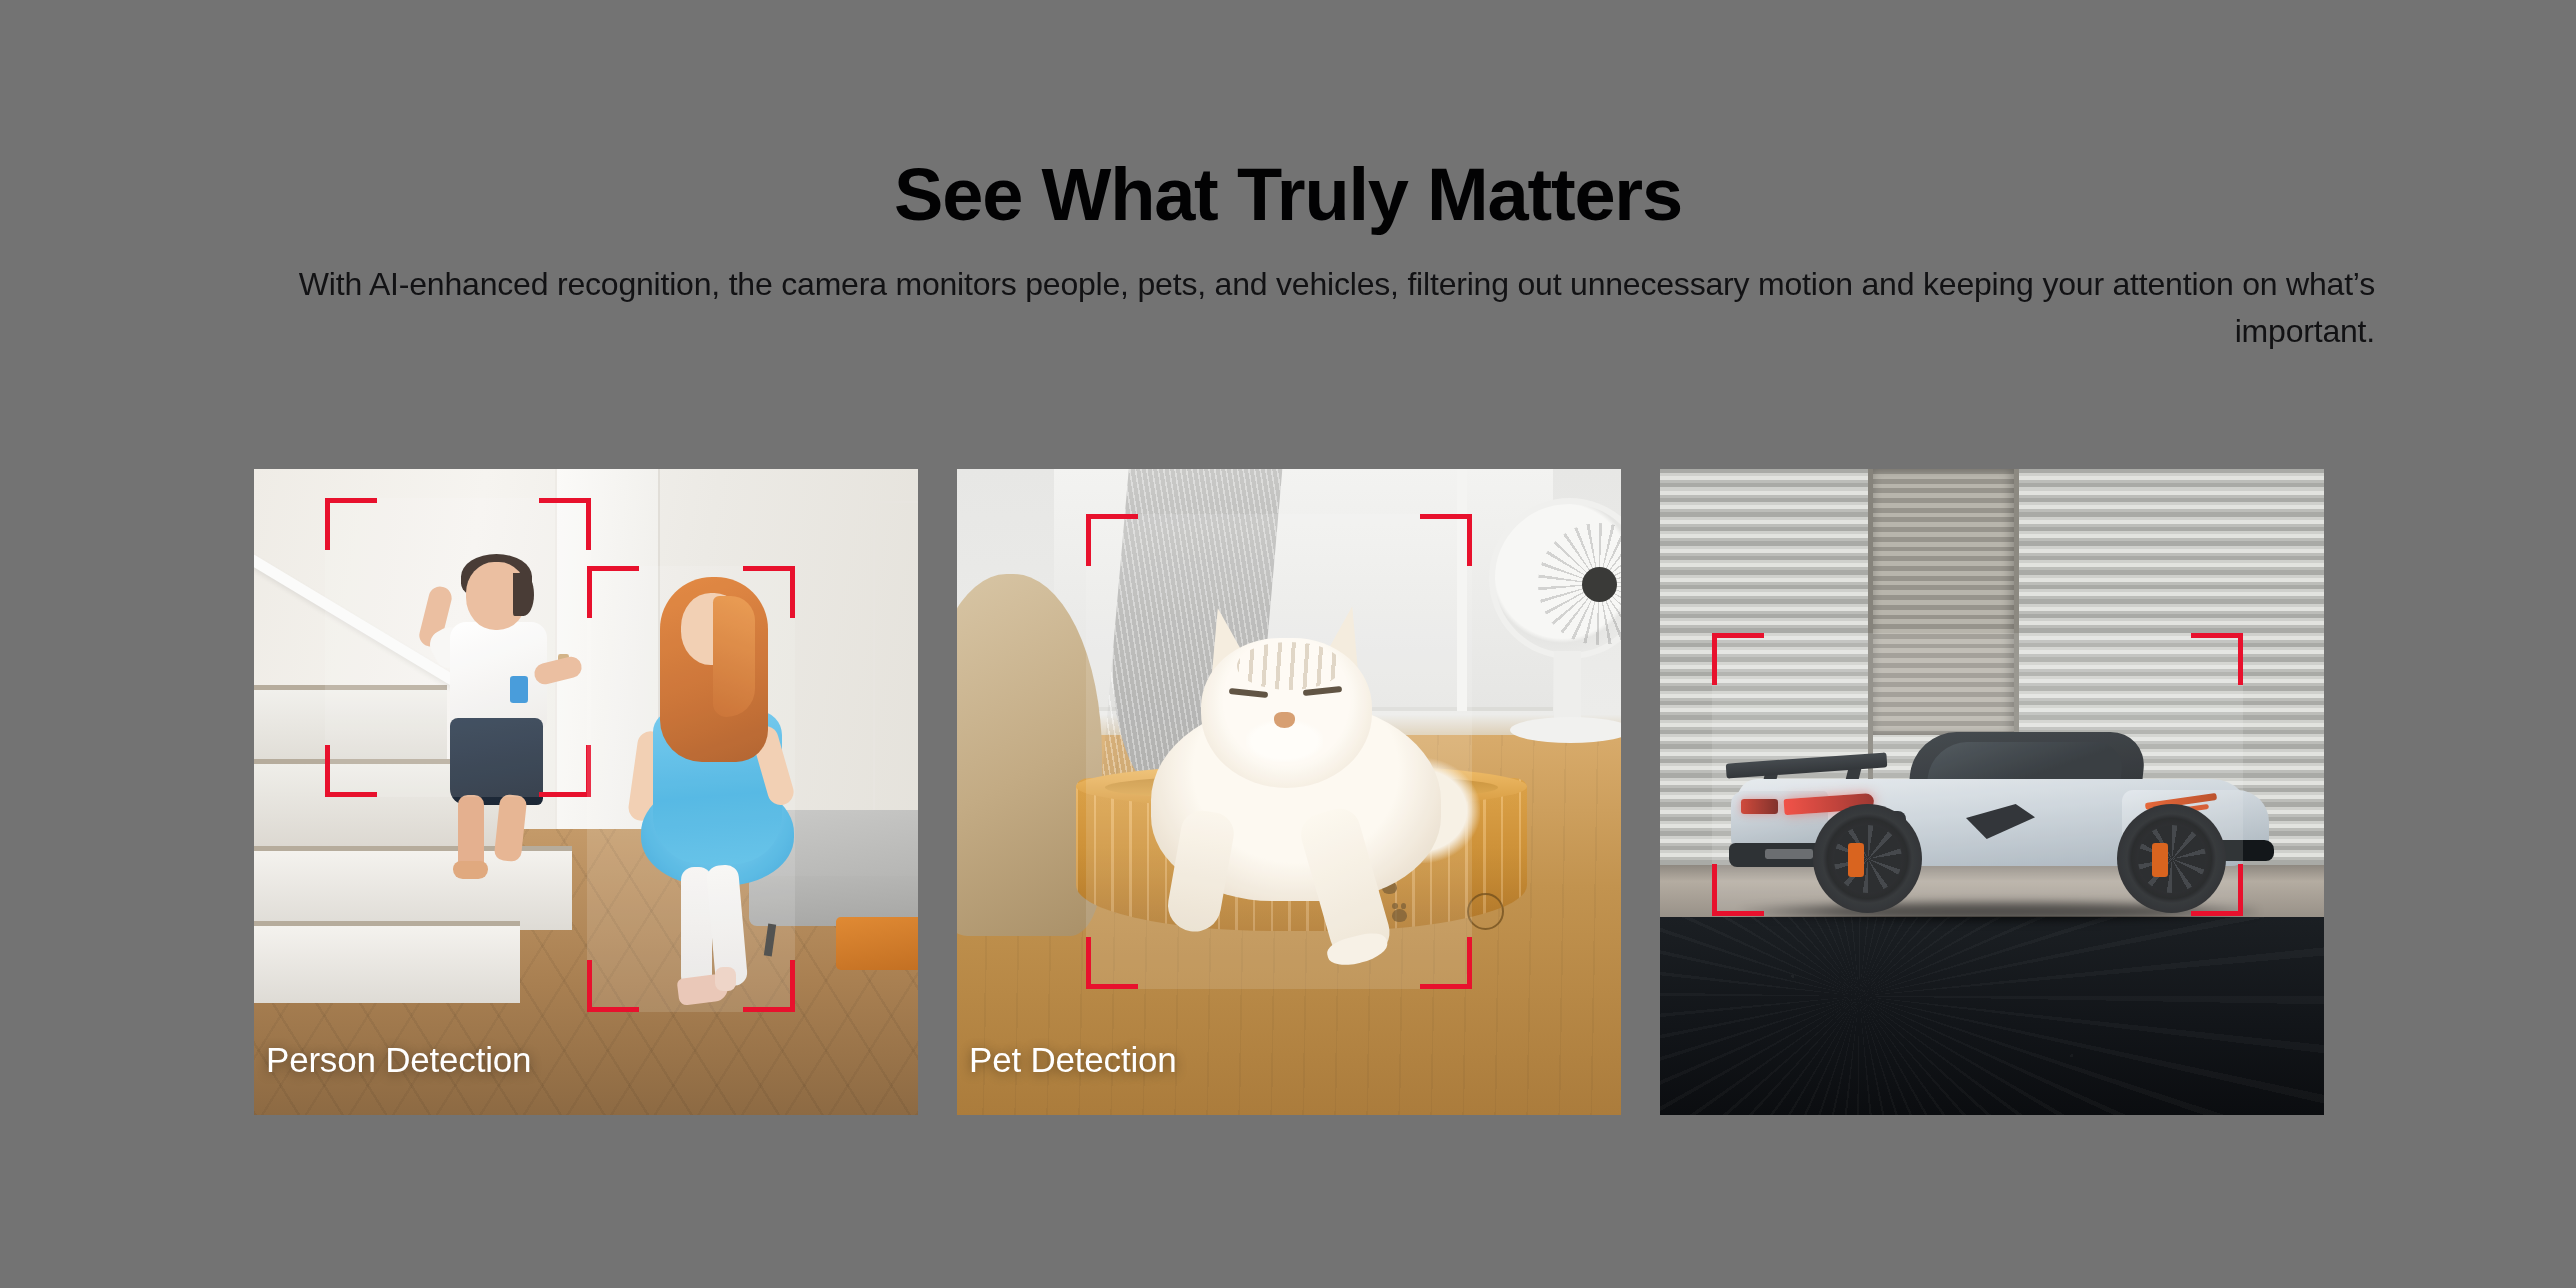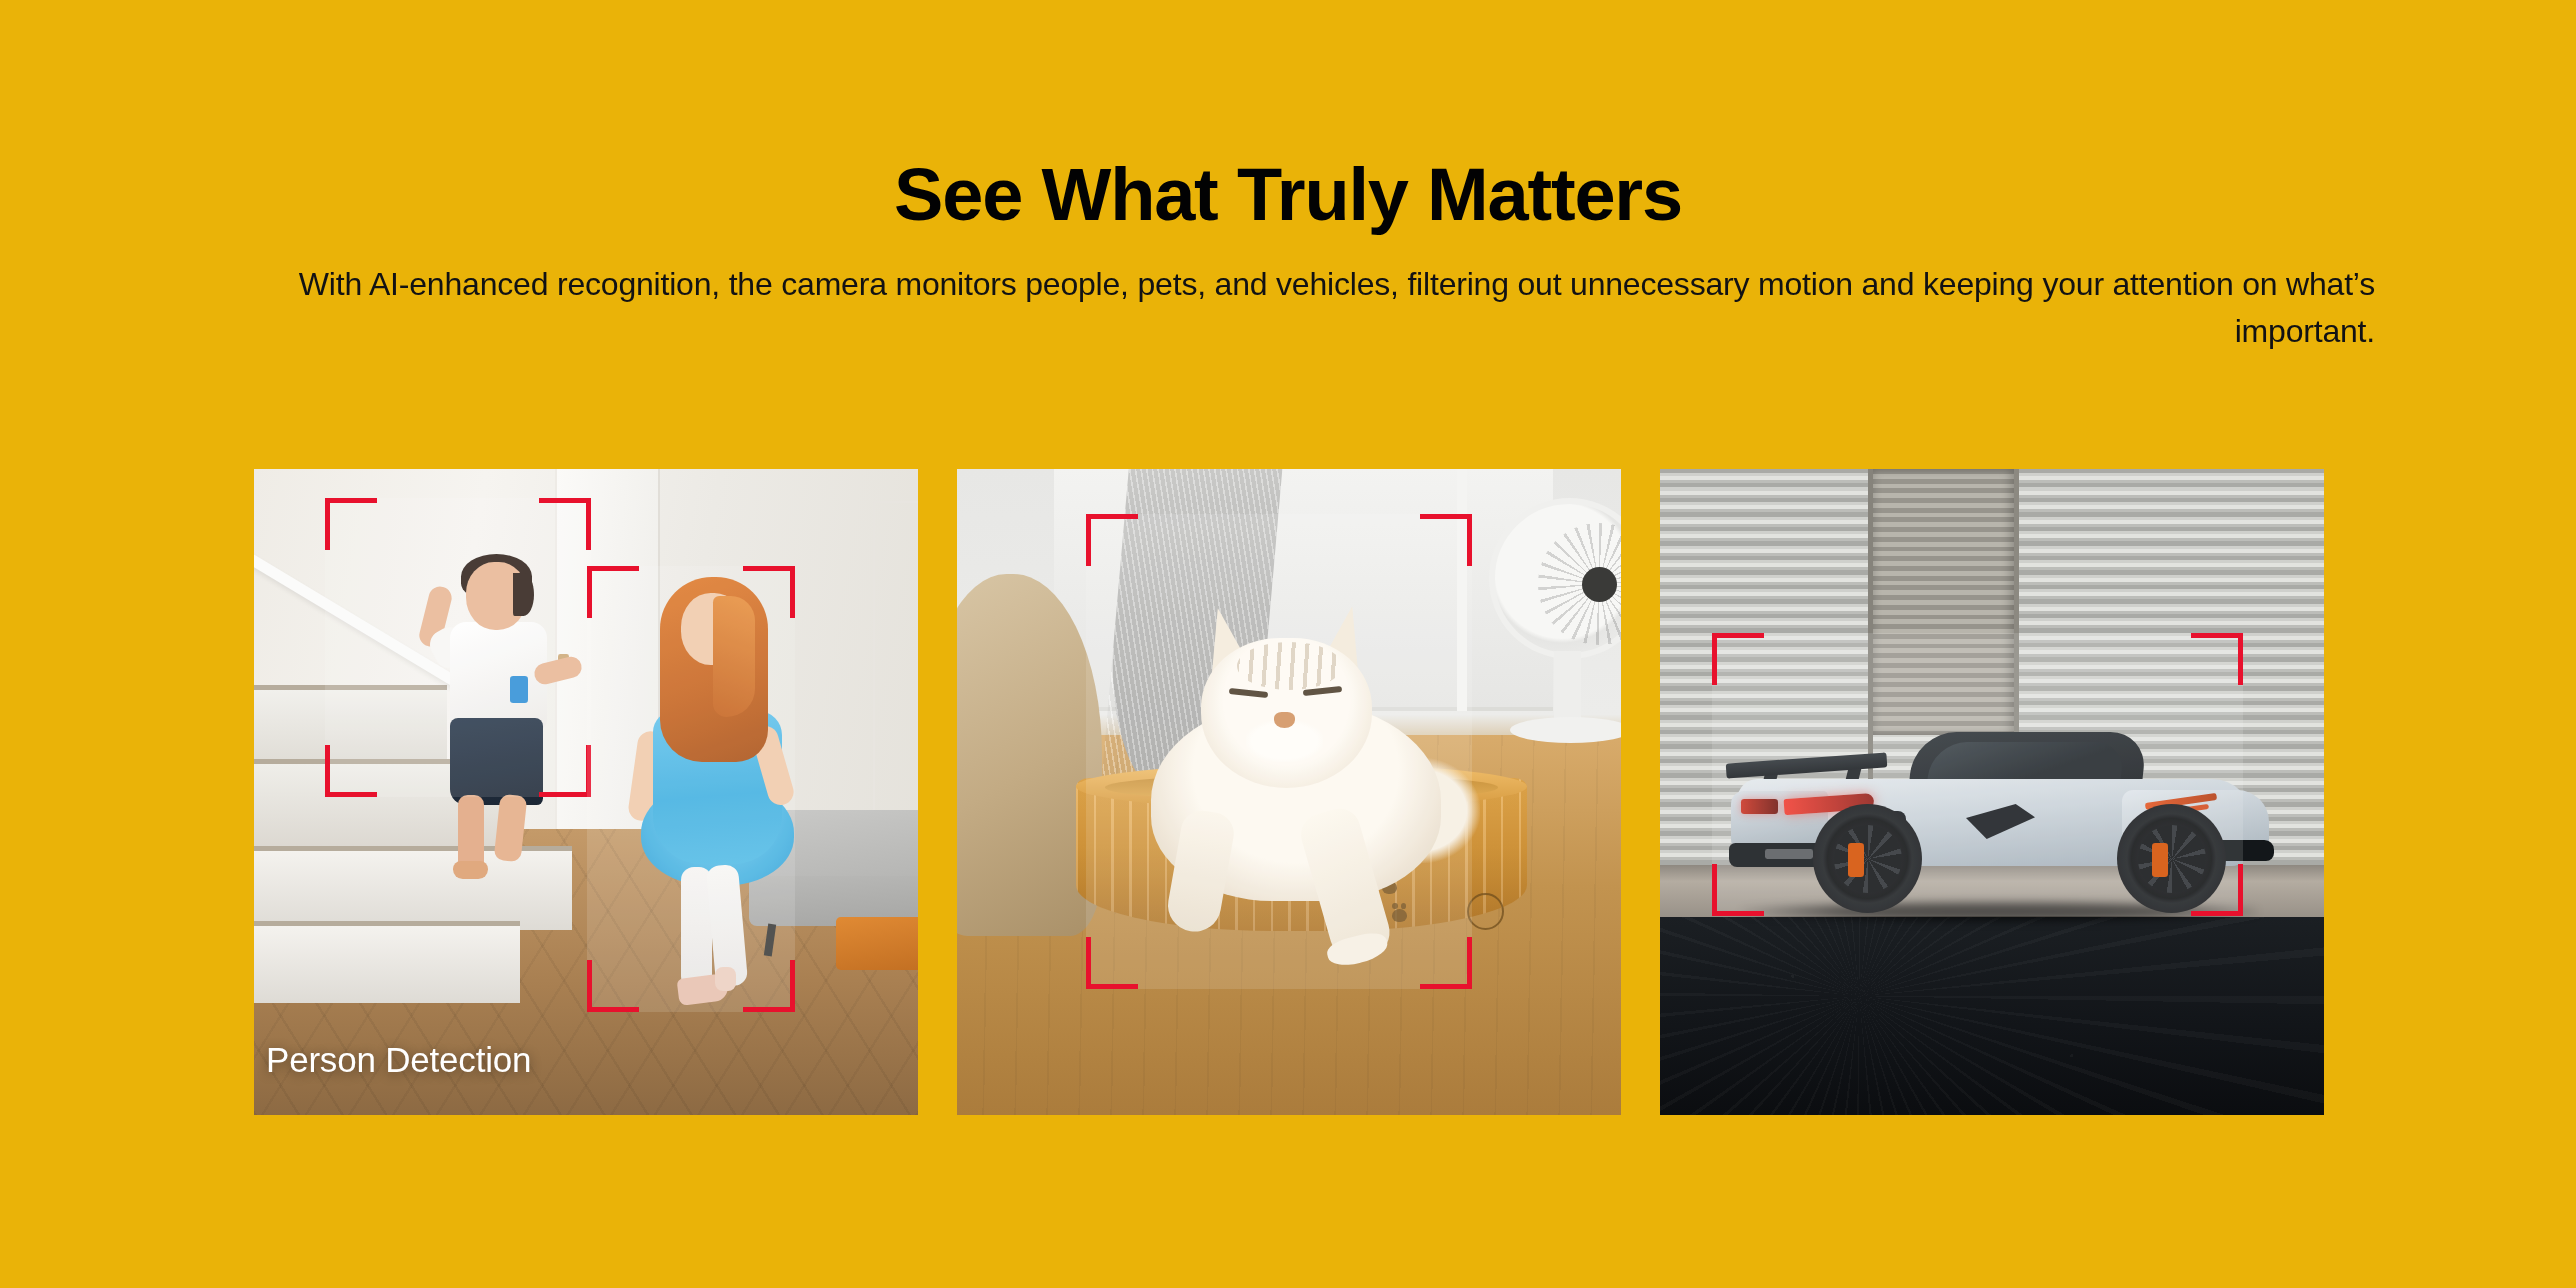--- a/index.html
+++ b/index.html
@@ -4,21 +4,21 @@
 <title>See What Truly Matters</title>
 <style>
   * { margin:0; padding:0; box-sizing:border-box; }
   html, body {
     width:2576px; height:1288px;
     background:#ffffff;
     font-family:"Liberation Sans", sans-serif;
     -webkit-font-smoothing:antialiased;
     overflow:hidden;
   }
-  .page { position:relative; width:2576px; height:1288px; background:#eab308; }
+  .page { position:relative; width:2576px; height:1288px; background:#737373; }
 
   
   .header { position:absolute; left:0; top:0; width:2576px; text-align:center; }
   .headline {
     margin-top:158px;
     font-size:74px;
     line-height:1.0;
     font-weight:700;
     letter-spacing:-1.2px;
     color:#020203;
@@ -516,20 +516,21 @@
       </div>
       <div class="bracket br-bl" style="left:129px; top:45px; width:386px; height:475px;">
         <span class="h" style="background: rgb(232, 17, 45);"></span>
           <span class="v" style="background: rgb(232, 17, 45);"></span>
       </div>
       <div class="bracket br-br" style="left:129px; top:45px; width:386px; height:475px;">
         <span class="h" style="background: rgb(232, 17, 45);"></span>
           <span class="v" style="background: rgb(232, 17, 45);"></span>
       </div>
 
+      <div class="caption">Pet Detection</div>
     </div>
 
     <div class="card">
       <div class="scene">
         <div class="c3-door"></div>
         <div class="c3-panelgap"></div>
         <div class="c3-panelgap2"></div>
         <div class="c3-panelgap3"></div>
         <div class="c3-curb"></div>
         <div class="c3-asphalt">

